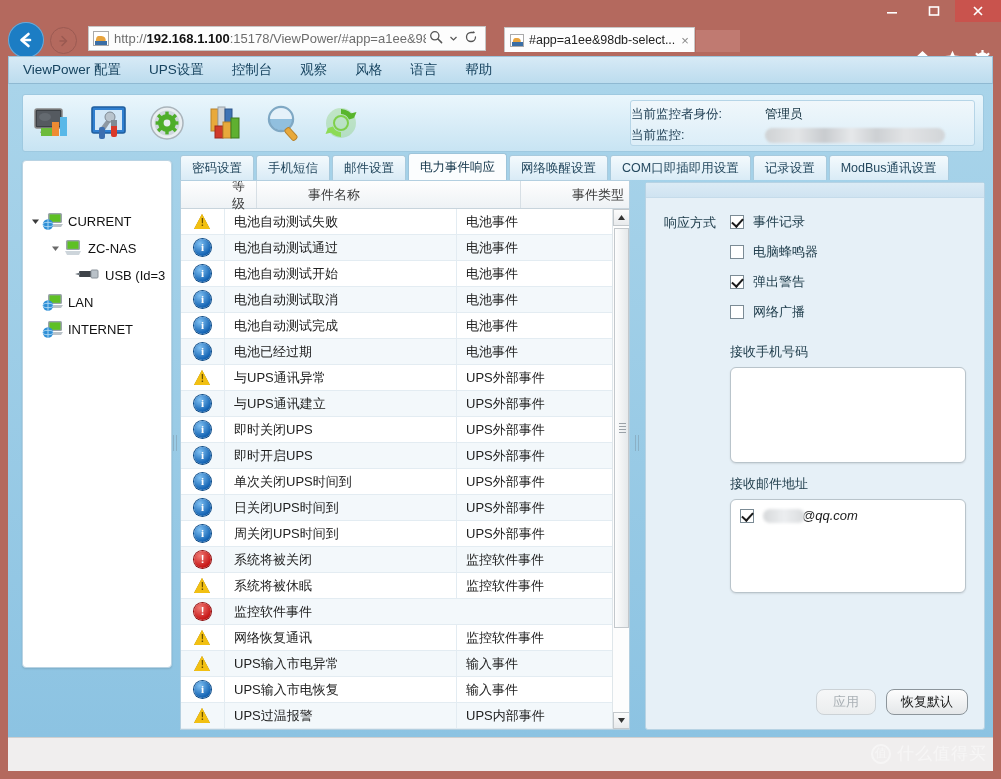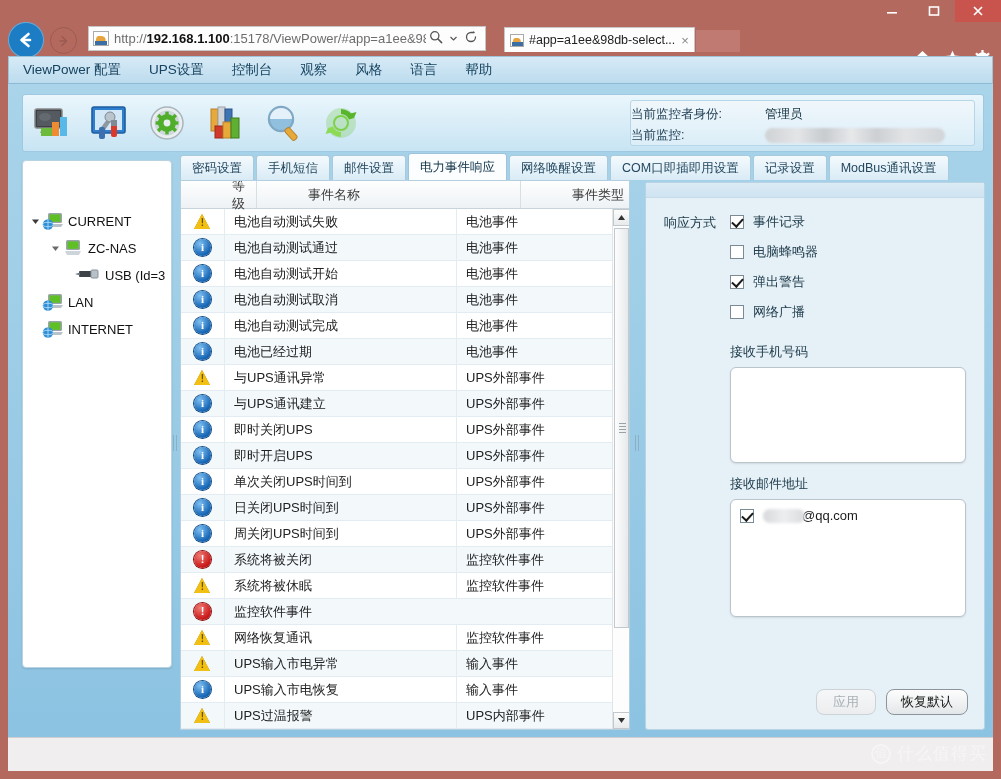--- a/index.html
+++ b/index.html
@@ -156,21 +156,21 @@
   .flabel { width:66px; font-size:13px; color:#23404f; padding-top:1px; }
   .cbline { display:flex; align-items:center; font-size:13px; color:#23404f; }
   .cbox { width:14px; height:14px; background:#fff; border:1px solid #7b8b95; margin-right:9px;
           position:relative; flex:none; }
   .cbox.checked::after { content:""; position:absolute; left:3px; top:0px; width:5px; height:9px;
           border:solid #1a1a1a; border-width:0 2px 2px 0; transform:rotate(42deg); }
   .fieldlabel { font-size:13px; color:#23404f; margin:2px 0 6px 0; }
   .inputbox { background:#fff; border:1px solid #b9c4cb; border-radius:6px;
               box-shadow:0 1px 2px rgba(0,0,0,.10); }
   #phonebox { height:96px; }
-  #mailbox { height:118px; padding:8px 9px; }
+  #mailbox { height:94px; padding:8px 9px;font-style:italic; }
   .mailitem { display:flex; align-items:center; font-size:13px; color:#1a1a1a; }
   .mailblur { width:42px; height:14px; border-radius:7px;
               background:linear-gradient(90deg,#d6d8da,#eceef0,#d9dbdd); filter:blur(1.4px);
               margin-right:-3px; }
   #btnrow { position:absolute; right:16px; bottom:14px; display:flex; gap:10px; }
   .btn { min-width:60px; height:26px; padding:0 14px; border-radius:8px; font-size:13px;
          display:flex; align-items:center; justify-content:center; white-space:nowrap; }
   .btn.primary { background:linear-gradient(#fdfdfd,#e4e7e9); border:1px solid #8c959b; color:#1a1a1a; }
   .btn.disabled { background:linear-gradient(#f6f7f8,#ebedee); border:1px solid #ccd2d6; color:#a9b0b5; }
 

